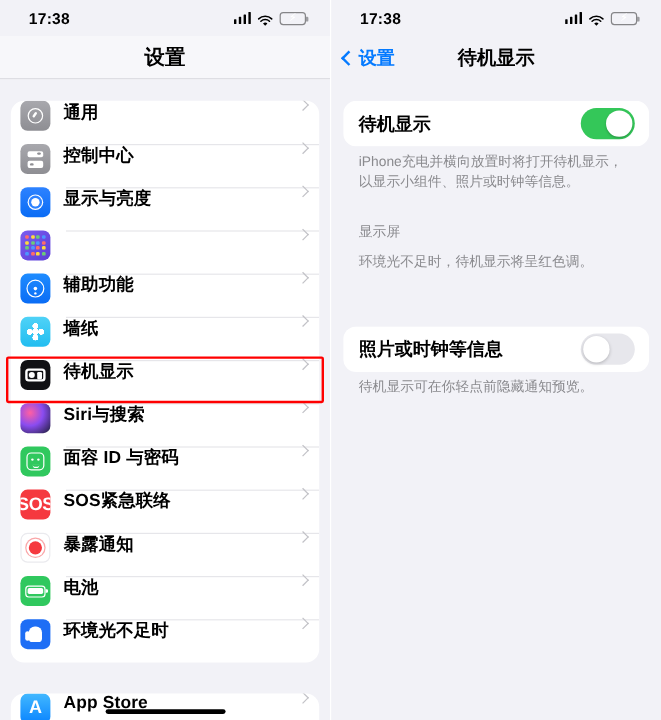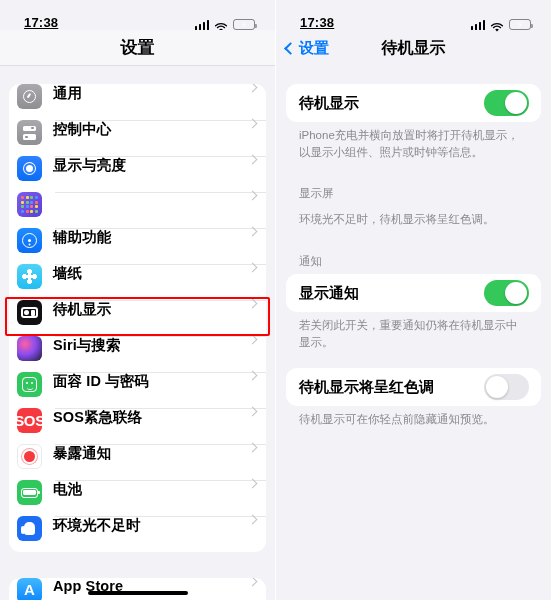--- a/index.html
+++ b/index.html
@@ -15,24 +15,23 @@
     width: 275px; height: 600px;
     background: #f2f2f7;
     position: relative;
     overflow: hidden;
   }
   .phone.right { width: 276px; border-left: 1px solid #ffffff; }
 
   
   .statusbar {
     height: 30px;
-    display: flex; align-items: flex-end; justify-content: space-between;
+    display: flex; align-items: center; justify-content: space-between;
     padding: 0 20px 0 24px;
     background: transparent;
-    text-decoration: underline;
   }
   .sb-time { font-size: 13px; font-weight: 700; color: #000; letter-spacing: .2px; }
   .sb-right { display: flex; align-items: center; gap: 5px; }
   .bars { display: flex; align-items: flex-end; gap: 1.5px; height: 10px; }
   .bars i { display: block; width: 2.5px; background: #000; border-radius: .5px; }
   .bars i:nth-child(1){ height: 4px; }
   .bars i:nth-child(2){ height: 6px; }
   .bars i:nth-child(3){ height: 8px; }
   .bars i:nth-child(4){ height: 10px; }
   .wifi { width: 14px; height: 11px; position: relative; }
@@ -448,39 +447,27 @@
 
       <div class="spacer-26"></div>
 
       <div>
         <div class="grouphdr">显示屏</div>
         <div class="footnote">环境光不足时，待机显示将呈红色调。</div>
       </div>
 
       <div class="spacer-26"></div>
 
-      <div>
-        <div class="grouphdr">通知</div>
-        <div class="card">
-          <div class="trow">
-            <span class="label">显示通知</span>
-            <span class="switch">
-                <span class="knob"></span>
-              </span>
-          </div>
-        </div>
-        <div class="footnote">若关闭此开关，重要通知仍将在待机显示中显示。</div>
-      </div>
 
       <div class="spacer-18"></div>
 
       <div>
         <div class="card">
           <div class="trow">
-            <span class="label">待机显示将呈红色调</span>
+            <span class="label">照片或时钟等信息</span>
             <span class="switch off">
                 <span class="knob"></span>
               </span>
           </div>
         </div>
         <div class="footnote">待机显示可在你轻点前隐藏通知预览。</div>
       </div>
 
     </div>
 

